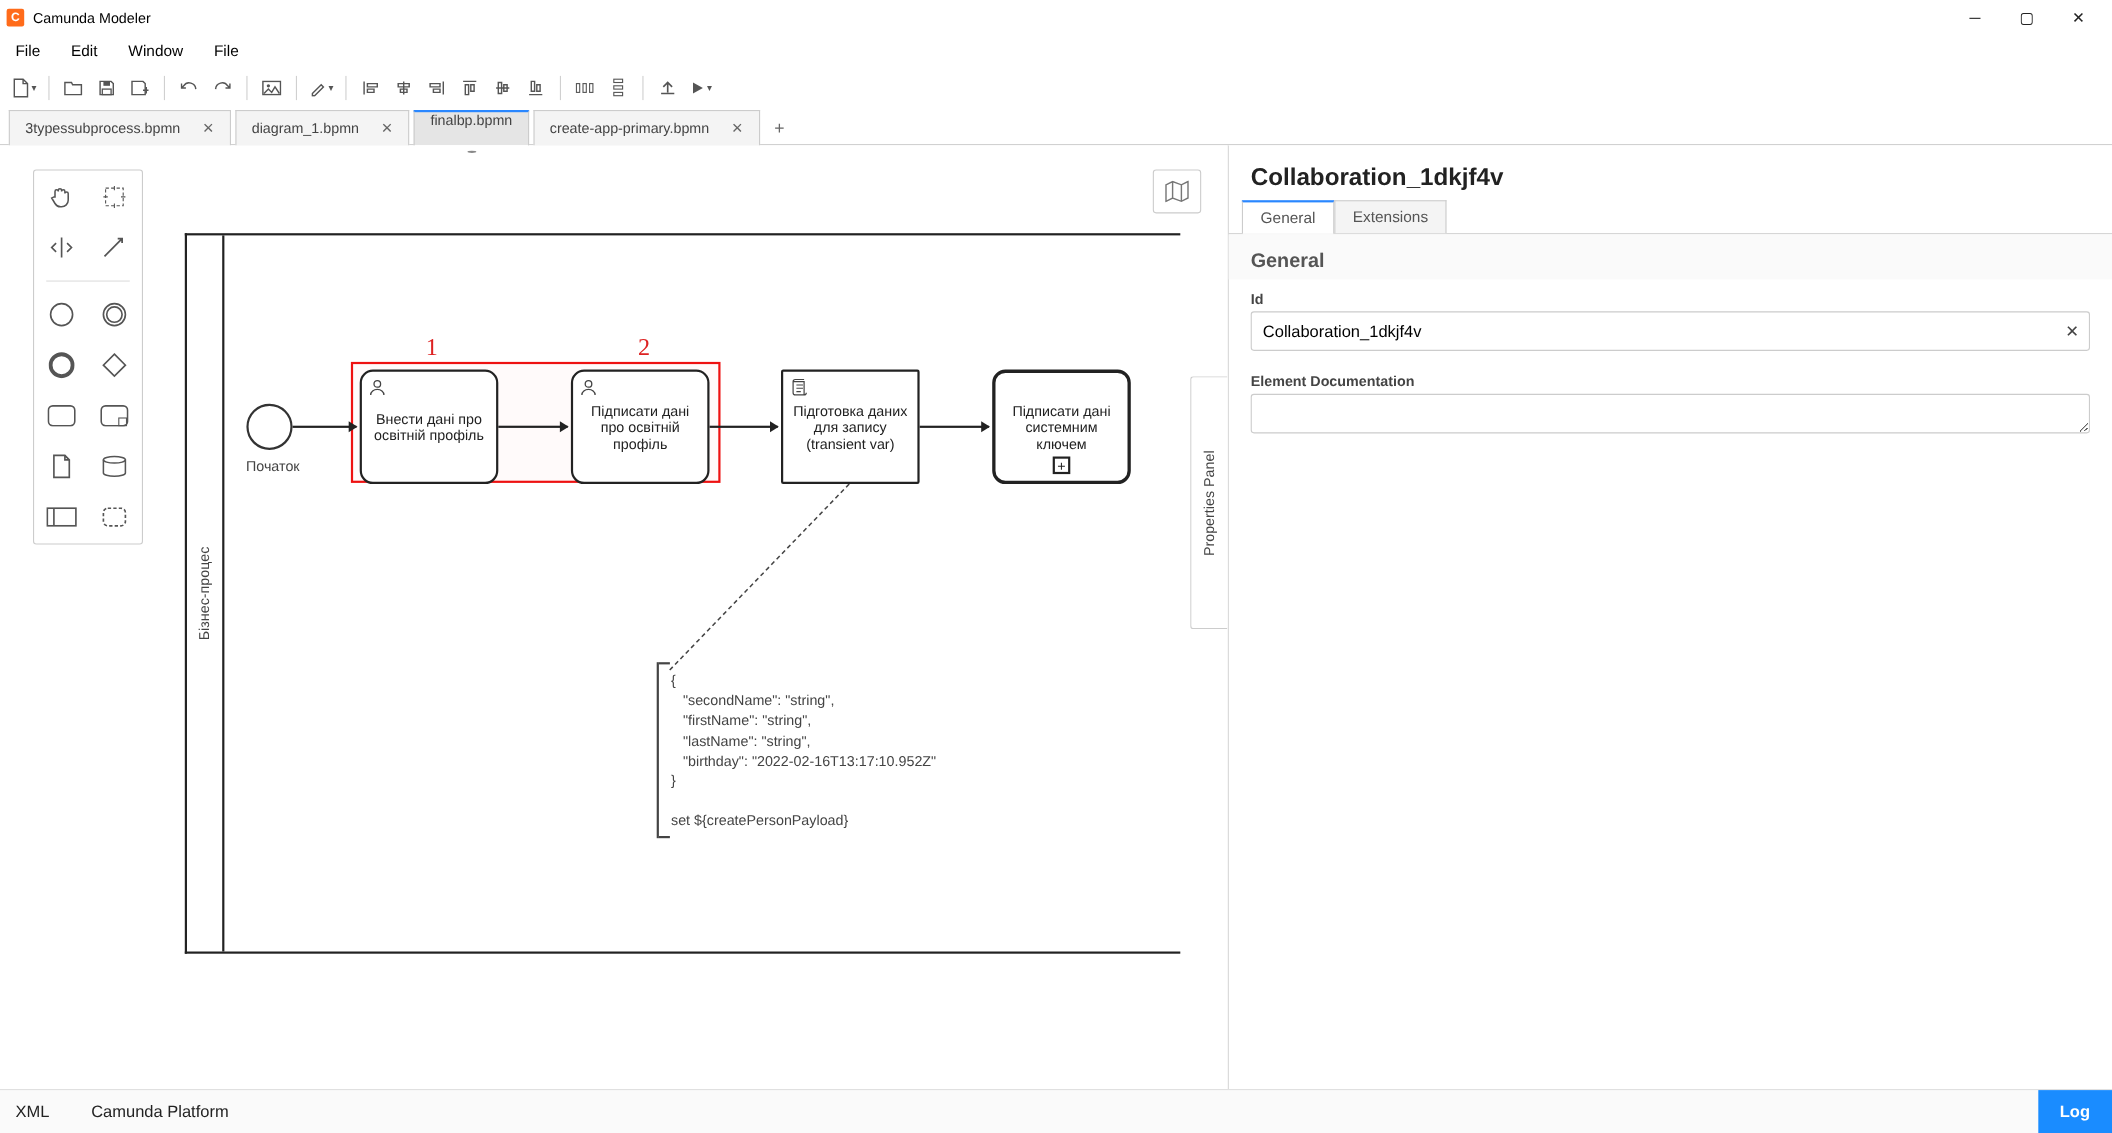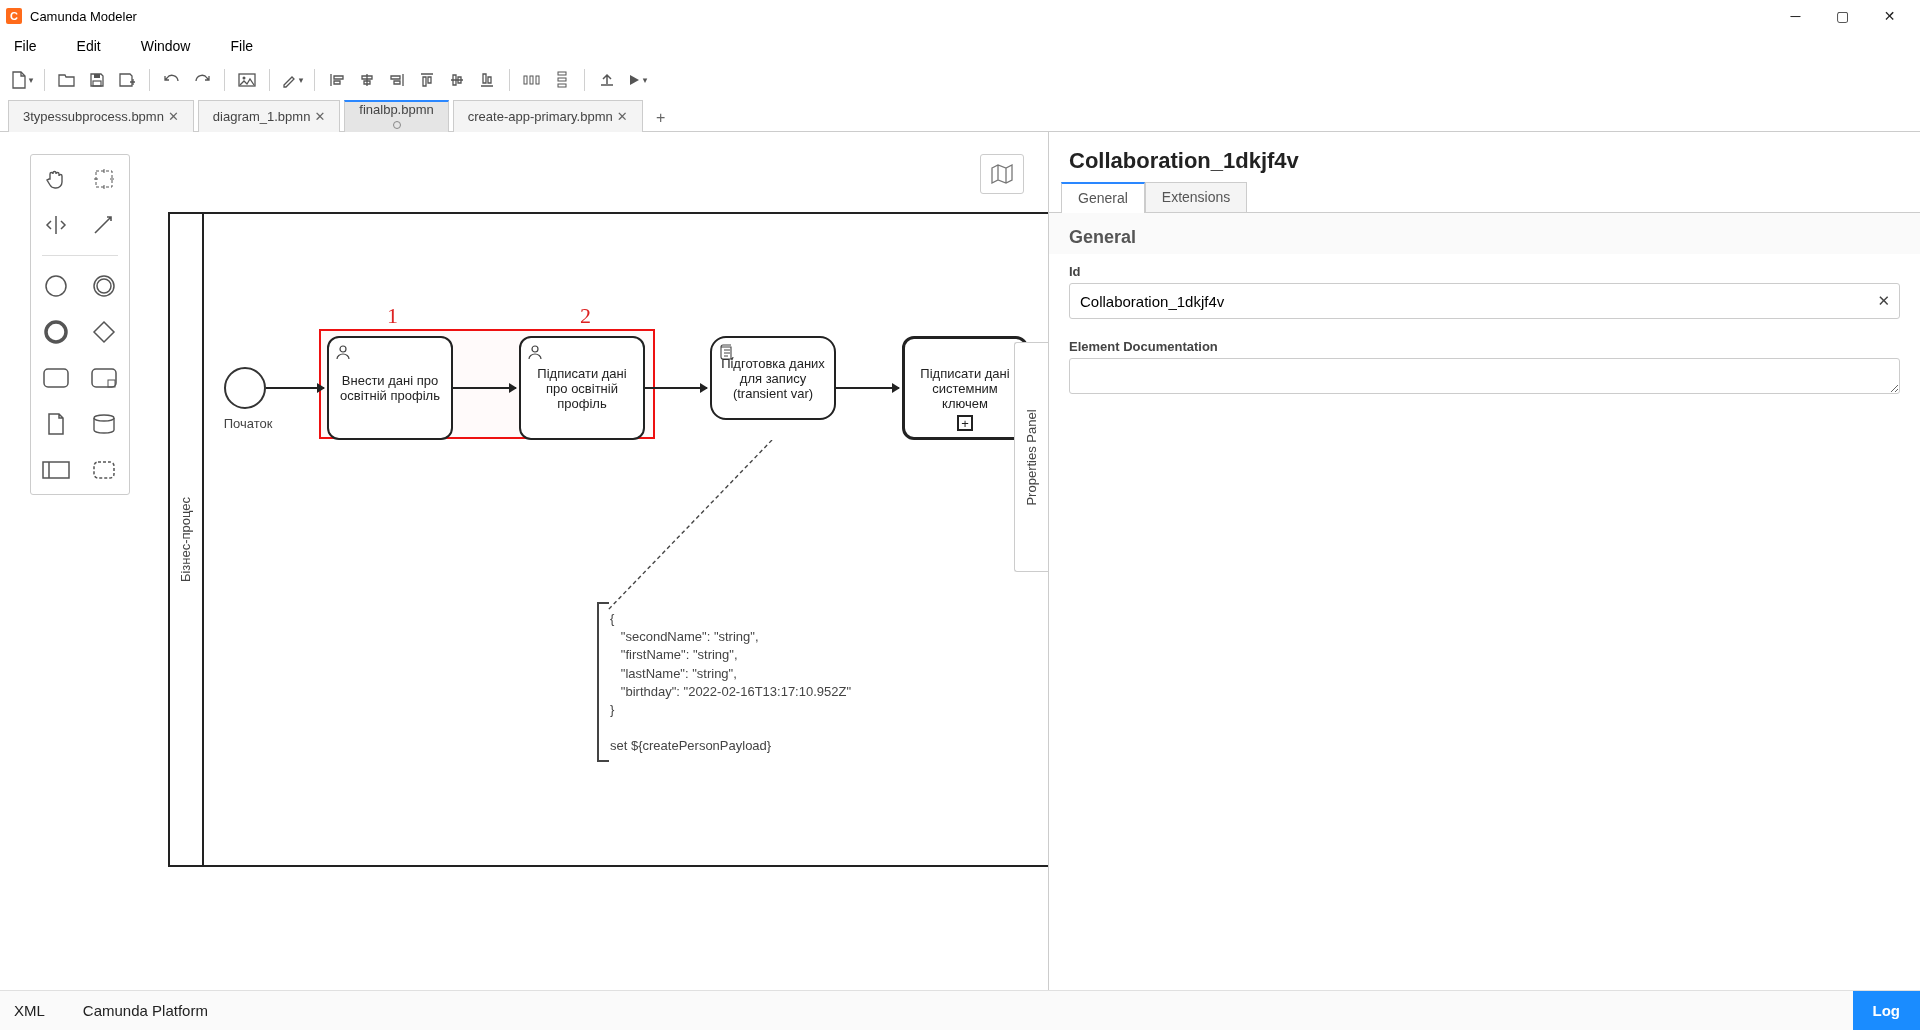--- a/index.html
+++ b/index.html
@@ -2,29 +2,29 @@
 <html><head>
 <meta charset="utf-8">
 <style>
   * { box-sizing: border-box; margin: 0; padding: 0; font-family: -apple-system, BlinkMacSystemFont, "Segoe UI", Arial, sans-serif; }
   body { width: 1920px; height: 1030px; background: #fff; overflow: hidden; display: flex; flex-direction: column; }
   .titlebar { height: 32px; display: flex; align-items: center; justify-content: space-between; padding: 0 8px 0 6px; font-size: 13px; }
   .titlebar-left { display: flex; align-items: center; gap: 8px; }
   .app-icon { width: 16px; height: 16px; background: #ff6b1a; display: inline-flex; align-items: center; justify-content: center; color: #fff; font-size: 11px; font-weight: bold; border-radius: 2px; }
   .titlebar-right { display: flex; gap: 2px; }
   .win-btn { width: 45px; height: 30px; display: flex; align-items: center; justify-content: center; font-size: 14px; color: #222; }
-  .menubar { height: 28px; display: flex; align-items: center; padding: 0 4px; font-size: 14px; gap: 20px; }
+  .menubar { height: 28px; display: flex; align-items: center; padding: 0 4px; font-size: 14px; gap: 8px; }
   .menu-item { padding: 3px 10px; }
   .toolbar { height: 40px; display: flex; align-items: center; padding: 0 8px; gap: 2px; border-bottom: 1px solid transparent; }
   .tb-btn { width: 28px; height: 28px; display: flex; align-items: center; justify-content: center; color: #555; font-size: 15px; position: relative; }
   .tb-sep { width: 1px; height: 22px; background: #d0d0d0; margin: 0 6px; }
   .tb-btn .chev { font-size: 9px; margin-left: 2px; }
   .tabbar { display: flex; align-items: flex-end; padding: 0 8px; background: #fff; height: 32px; position: relative; }
   .tabbar::after { content: ''; position: absolute; left: 0; right: 0; bottom: 0; height: 1px; background: #ccc; }
-  .tab { position: relative; height: 32px; padding: 0 14px; display: flex; align-items: center; gap: 4px; font-size: 13px; color: #444; background: #f4f4f4; border: 1px solid #ccc; border-bottom: none; margin-right: 4px; z-index: 1; }
+  .tab { position: relative; height: 32px; padding: 0 14px; display: flex; align-items: center; gap: 20px; font-size: 13px; color: #444; background: #f4f4f4; border: 1px solid #ccc; border-bottom: none; margin-right: 4px; z-index: 1; }
   .tab.active { background: #e5e5e5; border-top: 2px solid #2a87ff; z-index: 2; flex-direction: column; }
   .tab.active::after { content:''; position:absolute; left:0; right:0; bottom:-1px; height:1px; background:#fff; }
   .tab-close { font-size: 13px; color: #666; }
   .tab-dirty { width:8px; height:8px; border:1px solid #888; border-radius:50%; }
   .tab-add { width:28px; height:28px; display:flex; align-items:center; justify-content:center; color:#666; font-size:16px; }
   .workarea { flex: 1 1 auto; display: flex; position: relative; overflow: hidden; }
   .canvas-area { flex: 1 1 auto; position: relative; background: #fff; padding: 20px 0 40px 18px; overflow: hidden; }
   .palette { position: absolute; left: 30px; top: 22px; width: 100px; border: 1px solid #ccc; border-radius: 3px; background: #fff; padding: 8px 4px; display: grid; grid-template-columns: 1fr 1fr; gap: 14px 6px; justify-items: center; }
   .pal-sep { grid-column: 1 / span 2; height: 1px; background: #ddd; width: 84%; }
   .pal-btn { width: 32px; height: 32px; display: flex; align-items: center; justify-content: center; }
@@ -32,31 +32,31 @@
   .diagram-box { position: absolute; left: 168px; top: 80px; width: 905px; height: 655px; border: 2px solid #222; border-right: none; }
   .lane-bar { position: absolute; left: 0; top: 0; bottom: 0; width: 34px; border-right: 2px solid #222; display:flex; align-items:center; justify-content:center; }
   .lane-label { transform: rotate(-90deg); white-space: nowrap; font-size: 13px; color: #444; }
   .start-event { position: absolute; width: 42px; height: 42px; border: 2px solid #333; border-radius: 50%; left: 224px; top: 235px; }
   .start-label { position: absolute; left: 213px; top: 284px; font-size: 13px; color: #444; width: 70px; text-align:center; }
   .highlight-box { position: absolute; left: 319px; top: 197px; width: 336px; height: 110px; border: 2px solid #e11; background: rgba(255,0,0,0.02); }
   .annot { position:absolute; font-size:22px; color:#d22; font-family: Georgia, serif; }
   .task { position: absolute; width: 126px; height: 104px; border: 2px solid #222; border-radius: 12px; background:#fff; display:flex; align-items:center; justify-content:center; text-align:center; font-size:13px; padding: 4px 8px; color:#222; }
   .task .ticon { position:absolute; left:6px; top:6px; }
   .task.thick { border-width: 3px; }
-  .script-task { position:absolute; width:126px; height:84px; border:2px solid #222; border-radius:16px; background:#fff; display:flex; align-items:center; justify-content:center; text-align:center; font-size:13px; padding:4px 8px; color:#222; }
+  .script-task { position:absolute; width:126px; height:104px; border:2px solid #222; border-radius:2px; background:#fff; display:flex; align-items:center; justify-content:center; text-align:center; font-size:13px; padding:4px 8px; color:#222; }
   .subproc-plus { position:absolute; left:50%; bottom:6px; transform:translateX(-50%); width:16px; height:16px; border:2px solid #222; display:flex; align-items:center; justify-content:center; font-size:13px; line-height:1; }
   .arrow { position:absolute; height:2px; background:#222; }
   .arrow::after { content:''; position:absolute; right:-1px; top:-4px; border-left:8px solid #222; border-top:5px solid transparent; border-bottom:5px solid transparent; }
   .annot-bracket { position:absolute; border-left:2px solid #444; width:10px; }
   .annot-bracket::before, .annot-bracket::after { content:''; position:absolute; left:0; width:10px; height:2px; background:#444; }
   .annot-bracket::before { top:0; } .annot-bracket::after { bottom:0; }
   .annot-text { position:absolute; font-size:13px; color:#444; white-space:pre; line-height:1.4; }
   .panel-collapse { position:absolute; right:0; top:210px; width:34px; height:230px; border:1px solid #ccc; border-right:none; border-radius: 3px 0 0 3px; background:#fff; display:flex; align-items:center; justify-content:center; }
   .panel-collapse span { transform: rotate(-90deg); white-space:nowrap; font-size:13px; color:#444; }
-  .properties { width: 872px; border-left: 1px solid #ccc; display:flex; flex-direction:column; background:#fff; }
+  .properties { width: 804px; border-left: 1px solid #ccc; display:flex; flex-direction:column; background:#fff; }
   .prop-title { font-size:22px; font-weight:600; padding: 16px 20px 8px; color:#222; }
   .prop-tabs { display:flex; border-bottom:1px solid #ccc; padding-left: 12px; gap:0; }
   .prop-tab { padding: 6px 16px; font-size:14px; border:1px solid #ccc; border-bottom:none; background:#f4f4f4; color:#555; position:relative; }
   .prop-tab.active { background:#fff; border-top: 2px solid #2a87ff; }
   .prop-tab.active::after { content:''; position:absolute; left:0; right:0; bottom:-1px; height:1px; background:#fff; }
   .prop-section { padding: 14px 20px 6px; font-size:18px; font-weight:600; color:#555; background:#fafafa; }
   .prop-field { padding: 10px 20px; }
   .prop-label { font-size:13px; color:#444; font-weight:600; margin-bottom:4px; display:block; }
   .prop-input { width:100%; height:36px; border:1px solid #ccc; border-radius:3px; padding:0 30px 0 10px; font-size:15px; position:relative; }
   .input-wrap { position:relative; }

